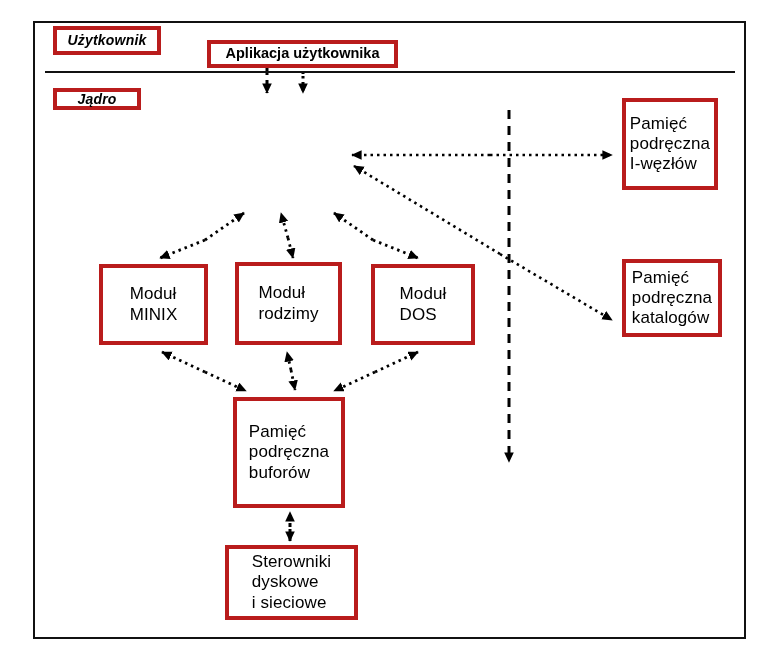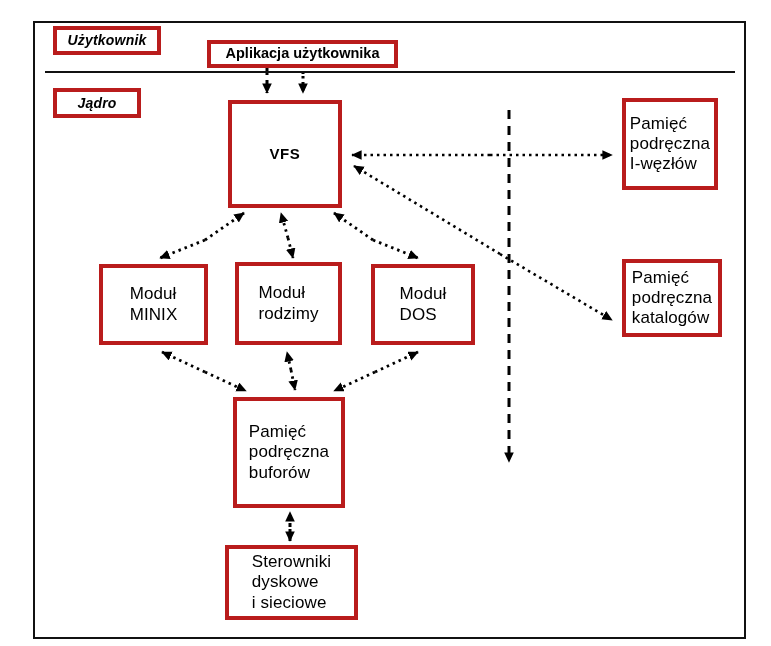--- a/index.html
+++ b/index.html
@@ -178,32 +178,29 @@
 
     <g>
       <line x1="509" y1="110" x2="509" y2="462" stroke="#000" stroke-width="3" stroke-dasharray="9,7" marker-end="url(#ah2)"></line>
     </g>
   </svg>
 
   <div class="nbox label-box" style="left:53px; top:26px; width:108px; height:29px;">
     <span class="lbl">Użytkownik</span>
   </div>
 
-  <div class="nbox label-box" style="left:53px; top:88px; width:88px; height:30px;">
+  <div class="nbox label-box" style="left:53px; top:88px; width:88px; height:22px;">
     <span class="lbl">Jądro</span>
   </div>
 
   <div class="nbox app-box" style="left:207px; top:40px; width:191px; height:28px;">
     <span class="lbl">Aplikacja użytkownika</span>
   </div>
 
 
-  <div class="nbox vfs-box" style="left:228px; top:100px; width:114px; height:108px;">
-    <span class="lbl">VFS</span>
-  </div>
 
   <div class="nbox strong-box" style="left:622px; top:98px; width:96px; height:92px;">
     <span class="lbl">Pamięć
 podręczna
 I-węzłów</span>
   </div>
 
   <div class="nbox strong-box" style="left:622px; top:259px; width:100px; height:78px;">
     <span class="lbl">Pamięć
 podręczna

